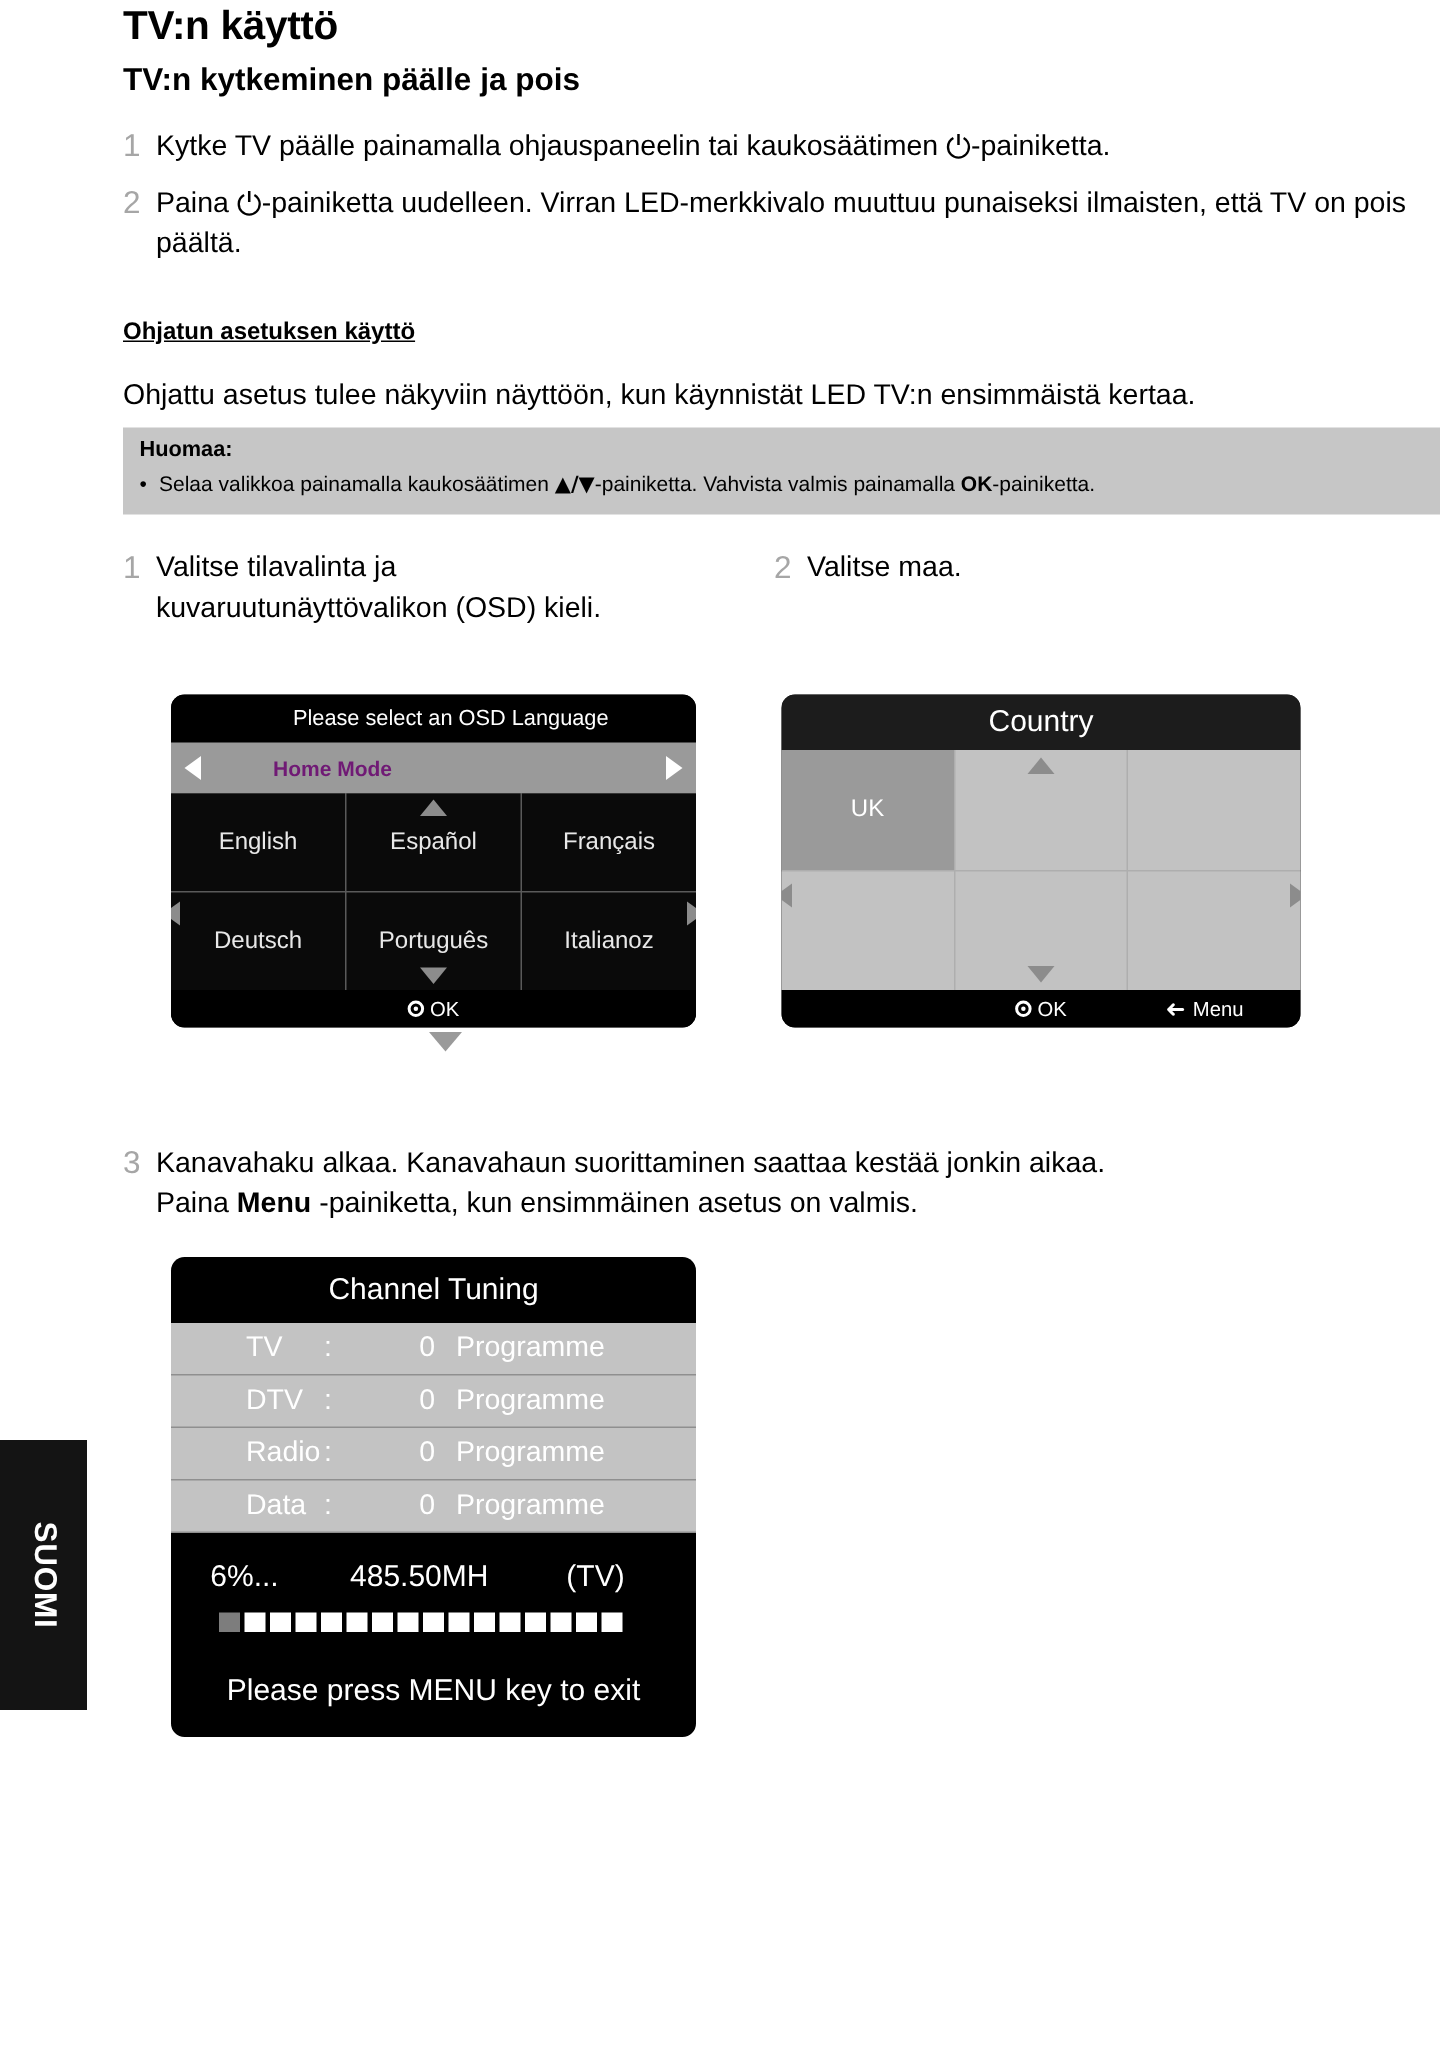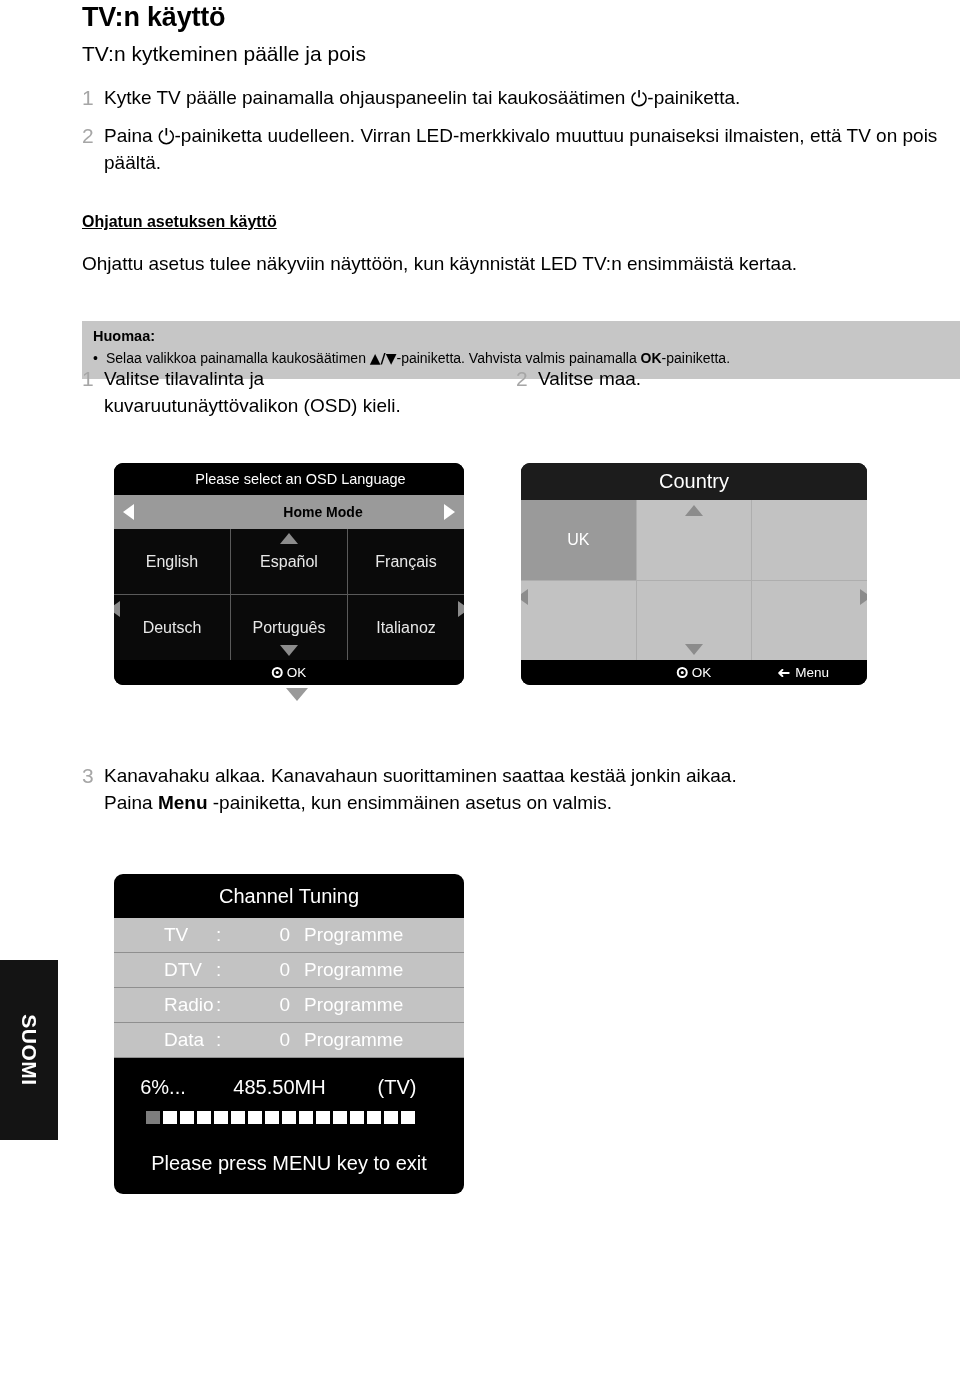--- a/index.html
+++ b/index.html
@@ -30,21 +30,21 @@
     top: 2px;
     font-size: 27px;
     font-weight: bold;
     letter-spacing: -0.2px;
   }
   .h2 {
     position: absolute;
     left: 82px;
     top: 42px;
     font-size: 21px;
-    font-weight: normal;
+    font-weight: bold;
   }
 
   
   .step {
     position: absolute;
     display: flex;
     align-items: flex-start;
   }
   .step-num {
     color: #a6a6a6;
@@ -83,21 +83,20 @@
   
   .note {
     position: absolute;
     left: 82px;
     top: 285px;
     width: 878px;
     height: 58px;
     background: #c6c6c6;
     box-sizing: border-box;
     padding: 5px 0 11px 11px;
-    margin-top: 36px;
   }
   .note-title {
     font-size: 14.5px;
     font-weight: bold;
     line-height: 20px;
   }
   .note-row {
     display: flex;
     font-size: 14px;
     line-height: 20px;
@@ -134,27 +133,26 @@
     color: #ffffff;
     font-size: 14.5px;
     display: flex;
     align-items: center;
     justify-content: center;
     padding-left: 23px;
   }
   .lang-mode {
     height: 34px;
     background: #9a9a9a;
-    color: #000000;
+    color: #701a75;
     font-size: 14px;
     font-weight: bold;
     display: flex;
     align-items: center;
     position: relative;
-    justify-content: center;
   }
   .lang-mode .lab { margin-left: 68px; }
   .tri {
     width: 0; height: 0;
     display: block;
   }
   .tri-left-w  { border-top: 8px solid transparent; border-bottom: 8px solid transparent; border-right: 11px solid #ffffff; }
   .tri-right-w { border-top: 8px solid transparent; border-bottom: 8px solid transparent; border-left: 11px solid #ffffff; }
   .tri-left-g  { border-top: 8px solid transparent; border-bottom: 8px solid transparent; border-right: 11px solid #8c8c8c; }
   .tri-right-g { border-top: 8px solid transparent; border-bottom: 8px solid transparent; border-left: 11px solid #8c8c8c; }
@@ -283,21 +281,20 @@
 
   
   #osd-tuning {
     left: 114px;
     top: 838px;
     width: 350px;
     height: 320px;
     background: #000000;
     display: flex;
     flex-direction: column;
-    margin-top: 36px;
   }
   .tune-title {
     height: 44px;
     color: #ffffff;
     font-size: 20px;
     display: flex;
     align-items: center;
     justify-content: center;
   }
   .tune-rows { background: #8f8f8f; }

